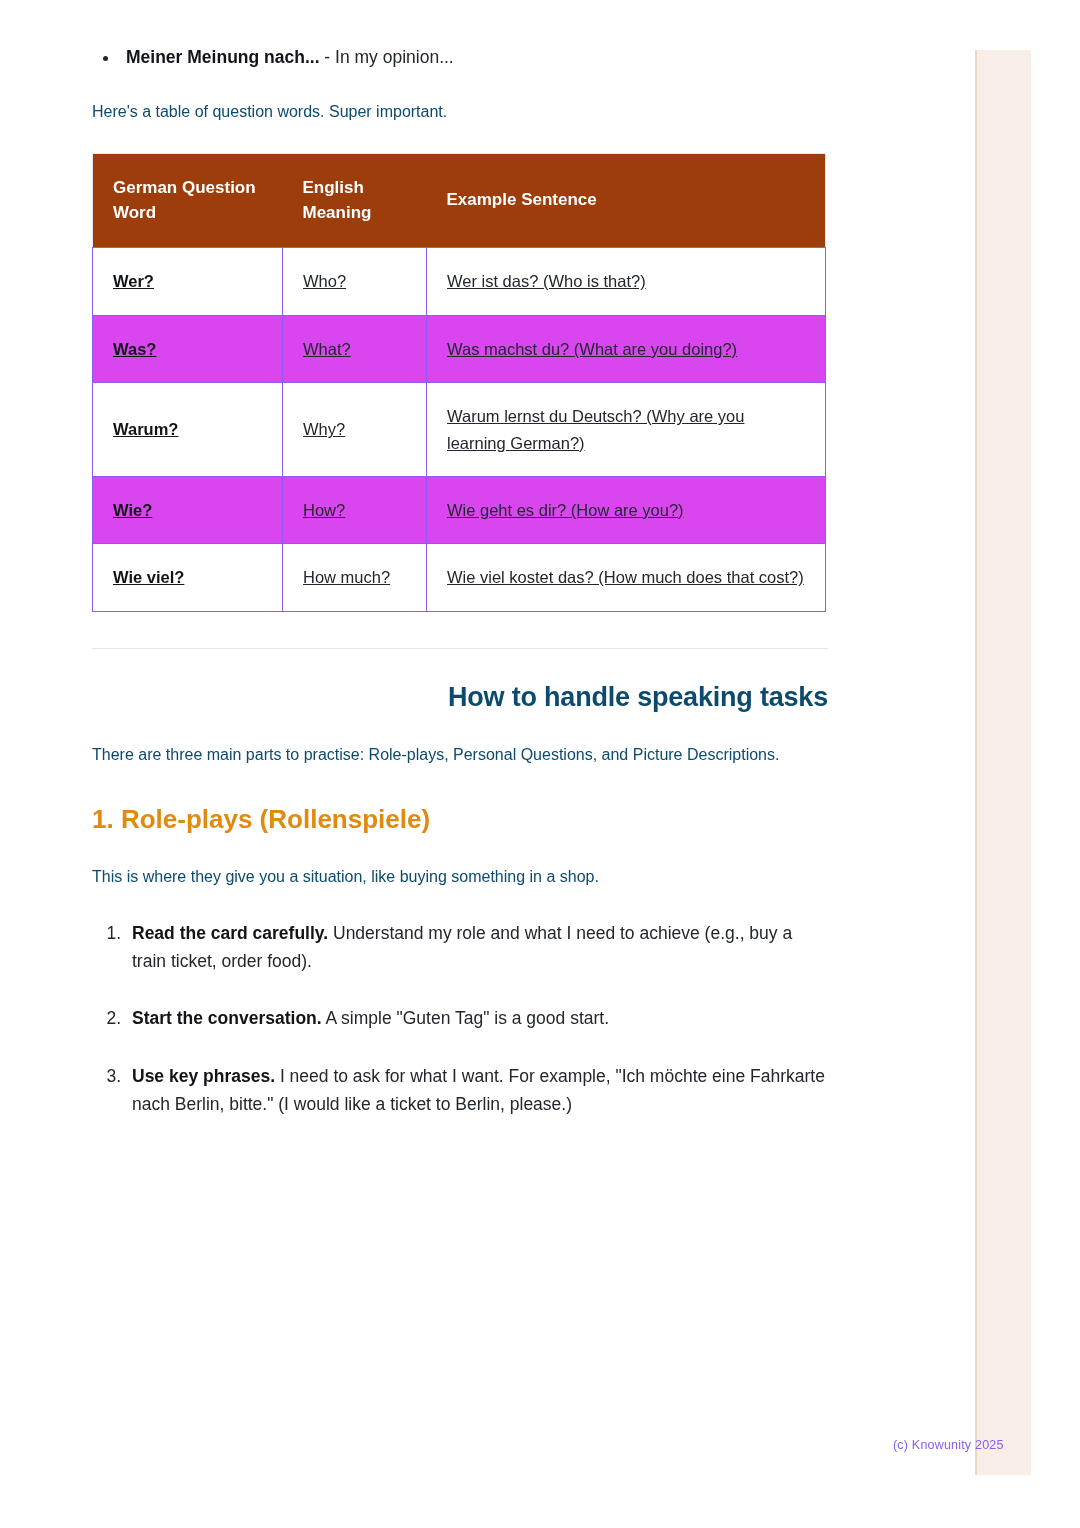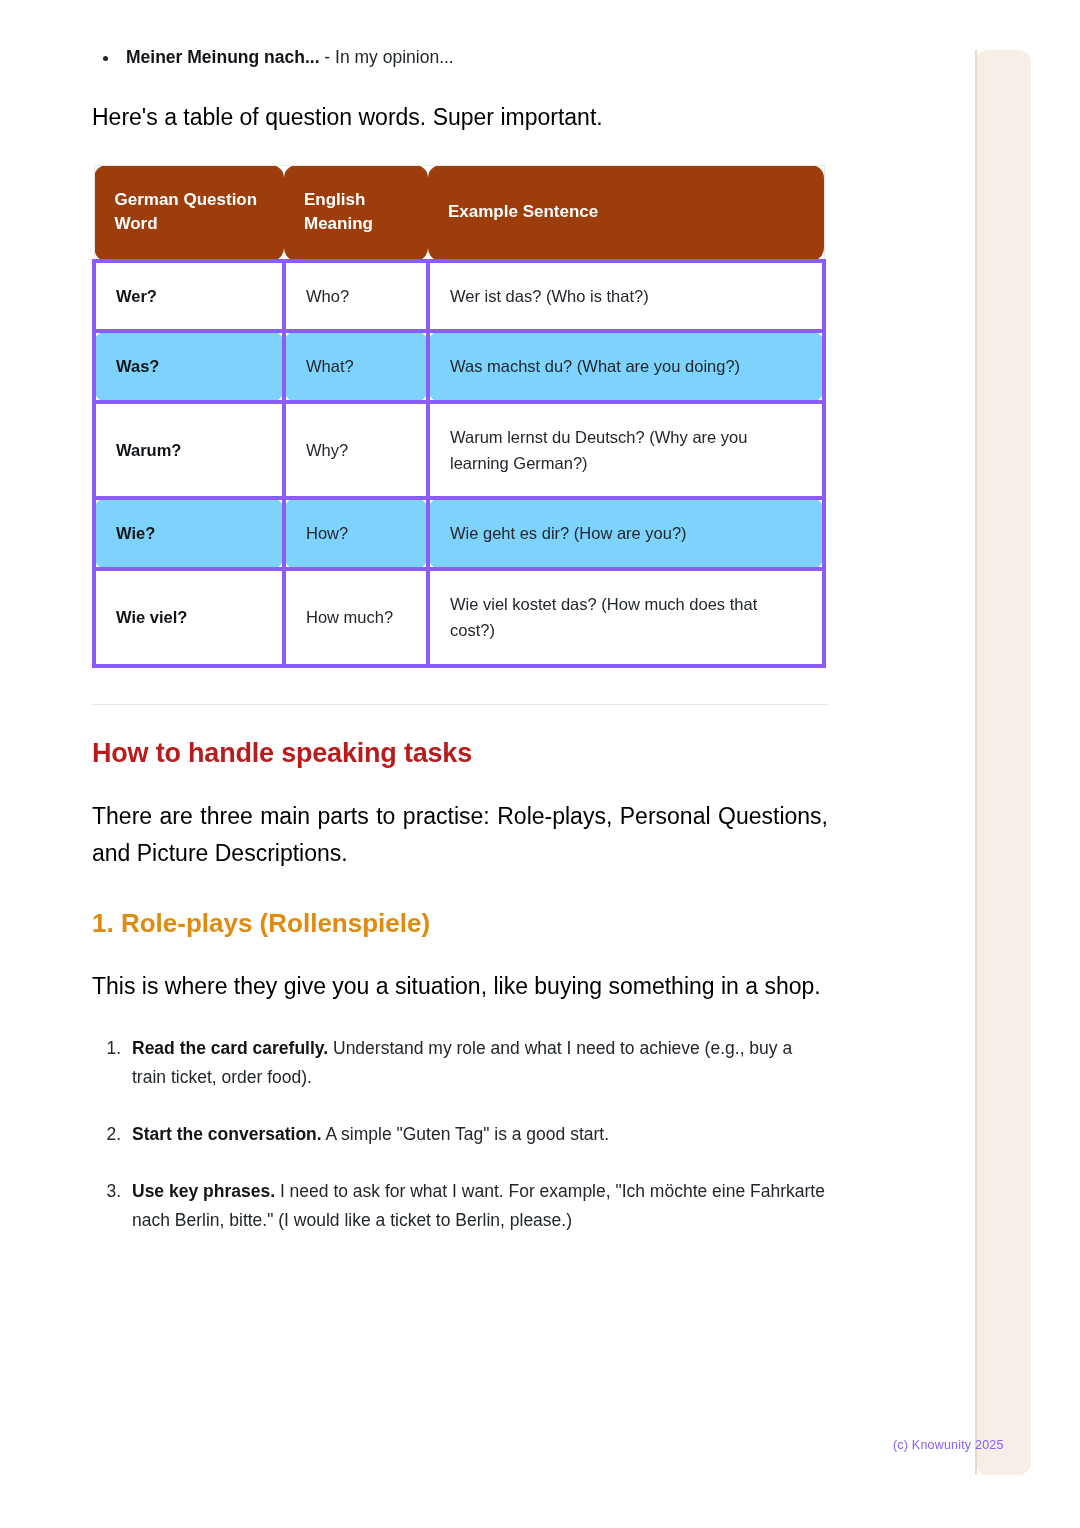--- a/index.html
+++ b/index.html
@@ -1,15 +1,15 @@
 <!DOCTYPE html>
 <html><head>
 <meta charset="utf-8">
 <style>
-  * { box-sizing: border-box; border-radius: 13px; }
+  * { box-sizing: border-box; }
   html, body {
     margin: 0;
     padding: 0;
     background: #ffffff;
     font-family: "Liberation Sans", sans-serif;
   }
   #page {
     position: relative;
     width: 1080px;
     height: 1528px;
@@ -45,23 +45,23 @@
     list-style: disc;
   }
   .bullet-list li {
     font-size: 17.5px;
     line-height: 1.5;
     color: #22272e;
     padding-left: 6px;
   }
   .bullet-list li b { font-weight: 700; color: #111418; }
   p.para {
-    font-size: 23px;
+    font-size: 16px;
     line-height: 1.62;
-    color: #000000;
+    color: #0c4a6e;
     margin: 29px 0 0 0;
   }
   p.para.justify { text-align: justify; }
 
   table.qtable {
     width: 734px;
     border-collapse: collapse;
     margin-top: 28px;
     border: 1px solid #e7e7e7;
     table-layout: fixed;
@@ -77,37 +77,39 @@
     vertical-align: middle;
     border: none;
   }
   table.qtable th.c1 { width: 190px; margin-left: 28px; }
   table.qtable th.c2 { width: 144px; }
   table.qtable td {
     font-size: 16.5px;
     line-height: 1.6;
     color: #22272e;
     padding: 20px 20px;
-    border: 4px solid #8b5cf6;
+    border: 1px solid #8b5cf6;
     vertical-align: middle;
+    text-decoration: underline;
   }
   table.qtable td.term { font-weight: 700; color: #111418; }
-  table.qtable tr.alt td { background: #7dd3fc; }
+  table.qtable tr.alt td { background: #d946ef; }
 
   hr.divider {
     border: none;
     border-top: 1px solid #e6e6e6;
     margin: 36px 0 0 0;
   }
   h2.section {
     font-size: 27px;
     font-weight: 700;
-    color: #b91c1c;
+    color: #0c4a6e;
     margin: 33px 0 0 0;
     letter-spacing: -0.2px;
+    text-align: right;
   }
   h3.subsection {
     font-size: 26px;
     font-weight: 700;
     color: #e08a10;
     margin: 36px 0 0 0;
   }
   ol.steps {
     margin: 24px 0 0 0;
     padding: 0 0 0 34px;

